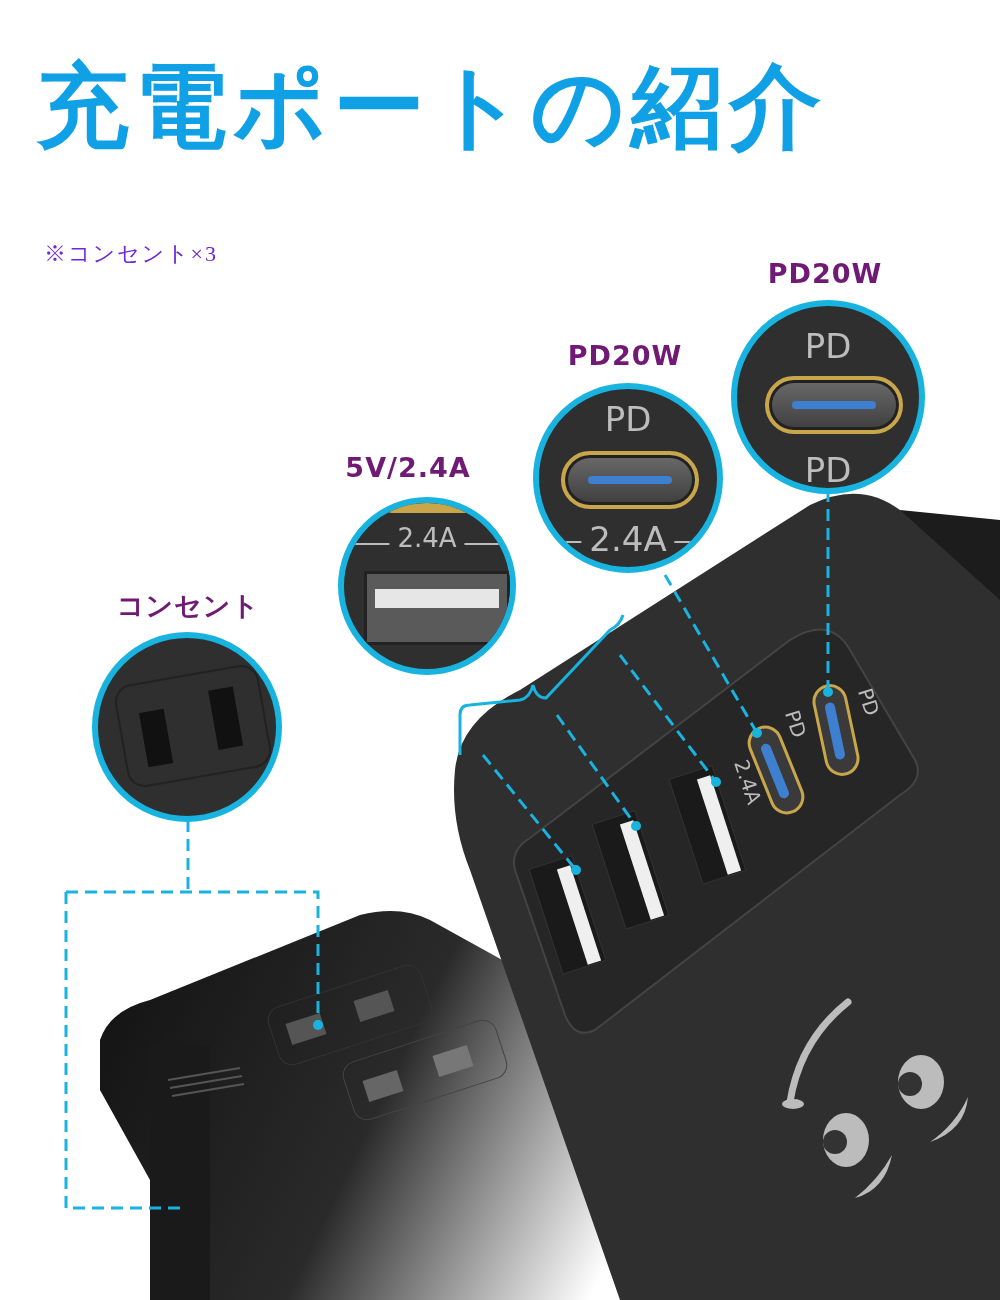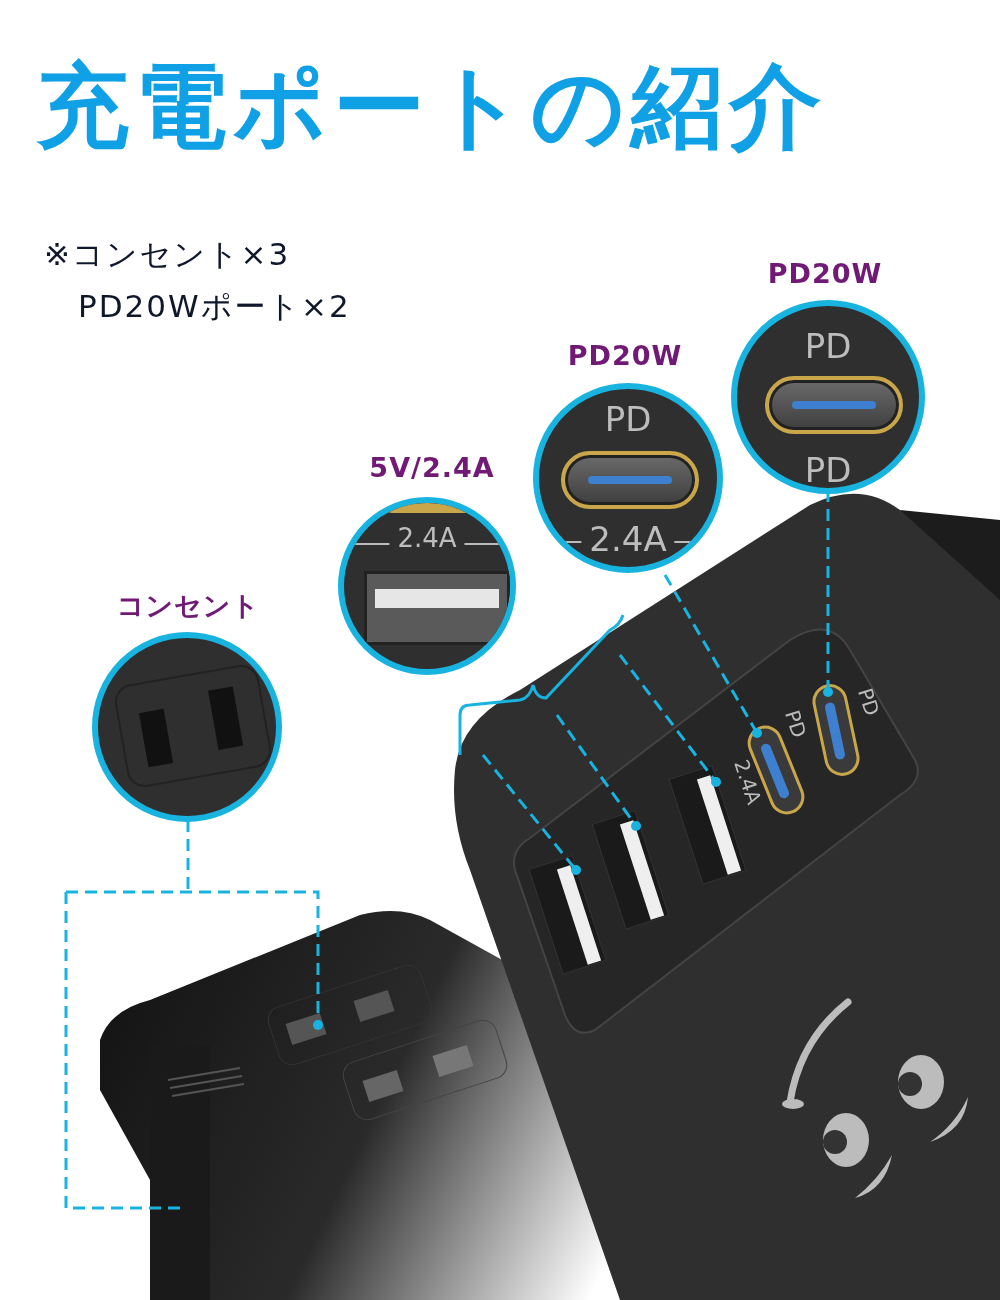--- a/index.html
+++ b/index.html
@@ -7,22 +7,22 @@
     width: 1000px; height: 1300px; position: relative; overflow: hidden;
     background: #ffffff;
     font-family: "DejaVu Sans", "Liberation Sans", sans-serif;
   }
   .title {
     position: absolute; left: 0; top: 52px; width: 864px; text-align: center;
     font-size: 92px; font-weight: bold; color: #0fa0e6; letter-spacing: 6px;
     line-height: 110px;
   }
   .specs {
-    position: absolute; left: 44px; top: 228px; color: #0f172a;
-    font-size: 31px; line-height: 52px; letter-spacing: 2px;
+    position: absolute; left: 44px; top: 228px; color: #6d28d9;
+    font-size: 22px; line-height: 52px; letter-spacing: 2px; font-family: Liberation Serif, serif;
   }
   .specs .line { white-space: nowrap; }
   .specs .indent { padding-left: 34px; }
   .label {
     position: absolute; color: #701a75; font-weight: bold; font-size: 27px;
     letter-spacing: 1px; text-align: center; white-space: nowrap;
   }
   .callout {
     position: absolute; border-radius: 50%; background: #2f2f2f;
     border: 6px solid #19b3e0; box-sizing: border-box; overflow: hidden;
@@ -43,21 +43,20 @@
   .usba .bar { position: absolute; left: 6%; right: 6%; top: 22%; height: 28%; background: #e6e6e6; }
   svg { position: absolute; left: 0; top: 0; }
 </style>
 </head>
 <body>
 
 <div class="title">充電ポートの紹介</div>
 
 <div class="specs">
   <div class="line">※コンセント×3</div>
-  <div class="line indent">PD20Wポート×2</div>
 </div>
 
 <svg width="1000" height="1300">
   <defs>
     <linearGradient id="fade" x1="0" y1="0" x2="1" y2="0.3">
       <stop offset="0" stop-color="#111"></stop>
       <stop offset="0.55" stop-color="#2a2a2a"></stop>
       <stop offset="1" stop-color="#ffffff"></stop>
     </linearGradient>
   </defs>
@@ -135,21 +134,21 @@
 </svg>
 
 <div class="label" style="left:110px; top:588px; width:150px;text-align:right;">コンセント</div>
 <div class="callout" style="left:92px; top:632px; width:190px; height:190px;">
   <div style="position:absolute; left:22px; top:36px; width:142px; height:100px; border:2px solid #222; border-radius:18px; transform:rotate(-10deg);">
     <div style="position:absolute; left:20px; top:28px; width:25px; height:55px; background:#111;"></div>
     <div style="position:absolute; left:92px; top:18px; width:25px; height:60px; background:#111;"></div>
   </div>
 </div>
 
-<div class="label" style="left:352px; top:452px; width:160px;text-align:center;">5V/2.4A</div>
+<div class="label" style="left:328px; top:452px; width:160px;text-align:center;">5V/2.4A</div>
 <div class="callout" style="left:338px; top:497px; width:178px; height:178px;">
   <div style="position:absolute; left:40px; top:-4px; width:100px; height:14px; background:#c9a64a; border-radius:0 0 8px 8px;"></div>
   <div style="position:absolute; left:0; top:40px; width:100%; height:2px; background:#bbb;"></div>
   <div class="mark-text" style="top:20px; font-size:26px; left:50%; width:auto; transform:translateX(-50%); background:#2f2f2f; padding:0 8px;">2.4A</div>
   <div class="usba" style="left:20px; top:68px; width:140px; height:68px;">
       <div class="bar"></div>
     </div>
 </div>
 
 <div class="label" style="left:560px; top:340px; width:130px;">PD20W</div>

